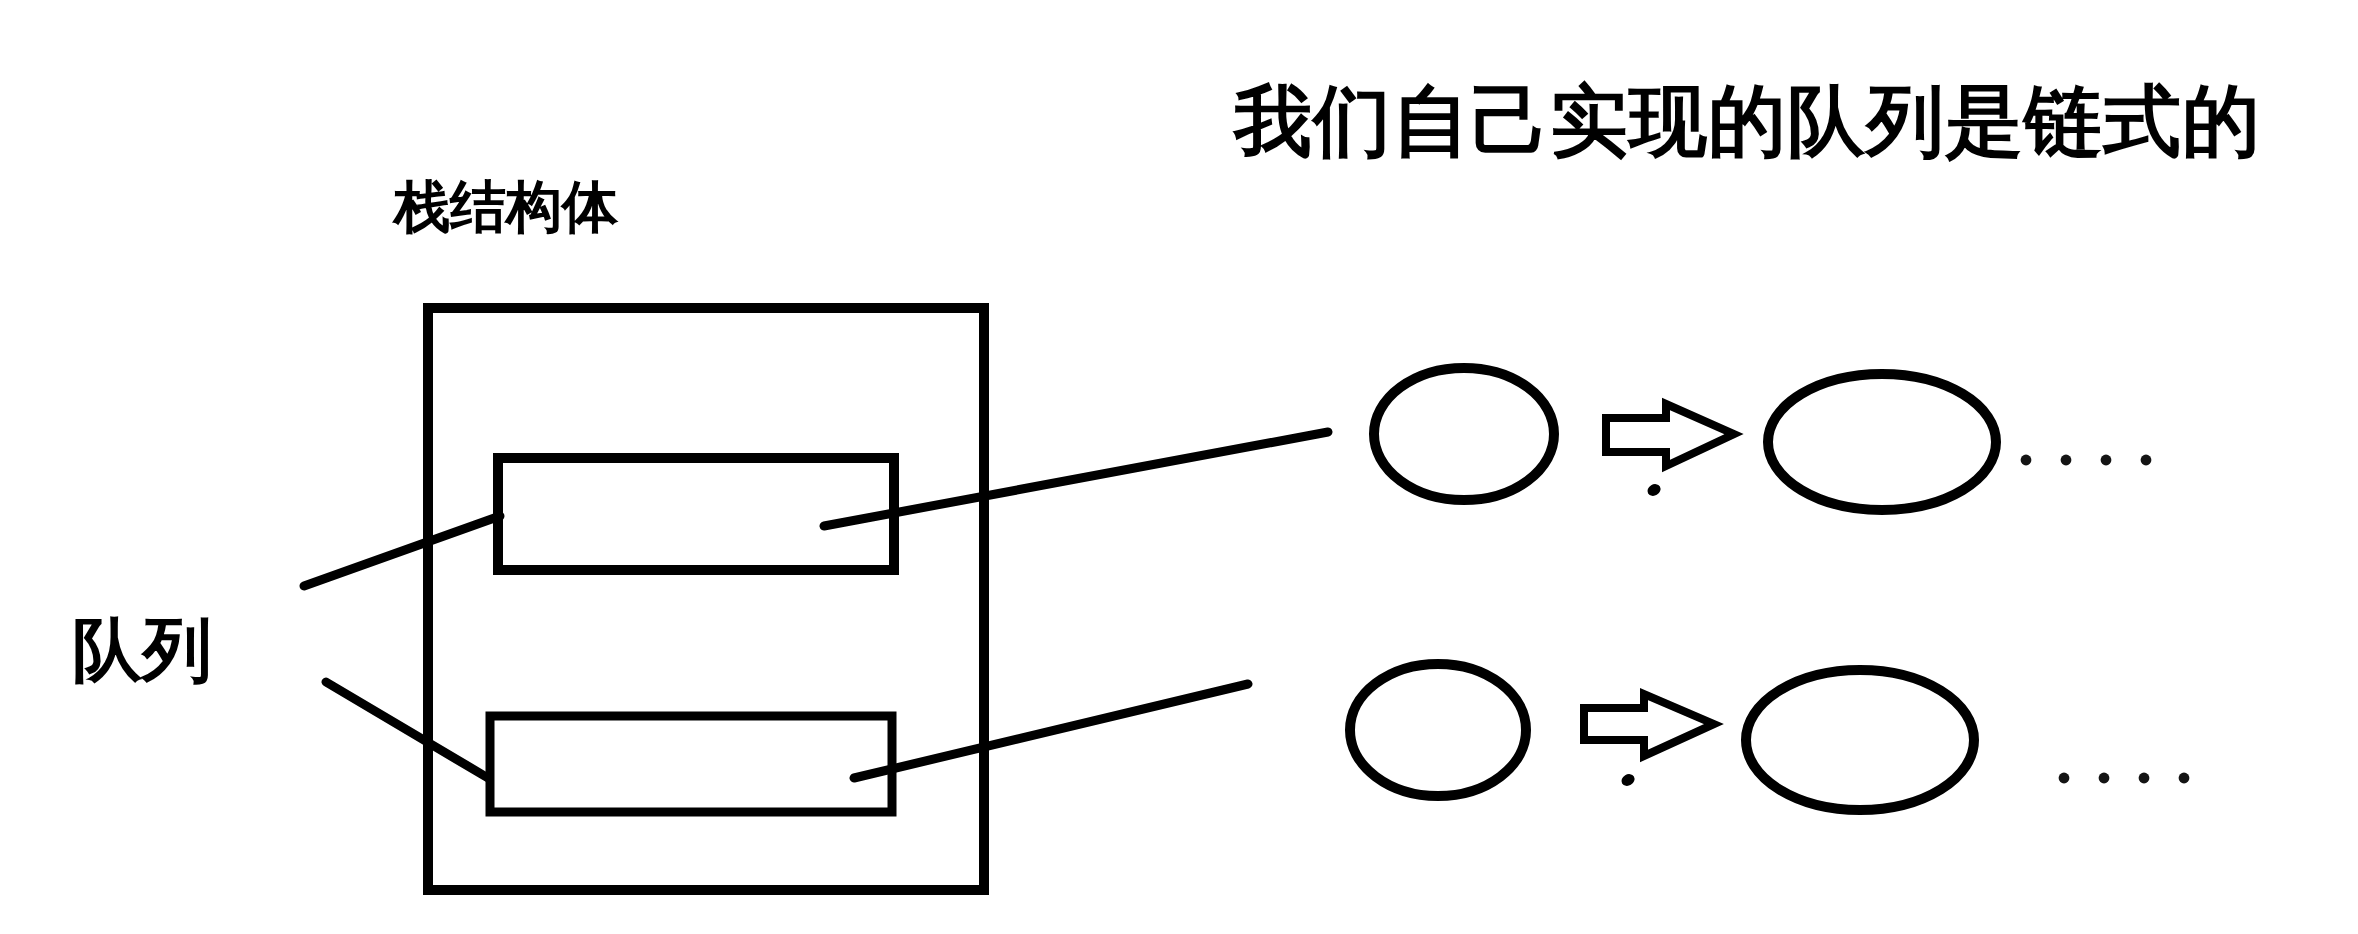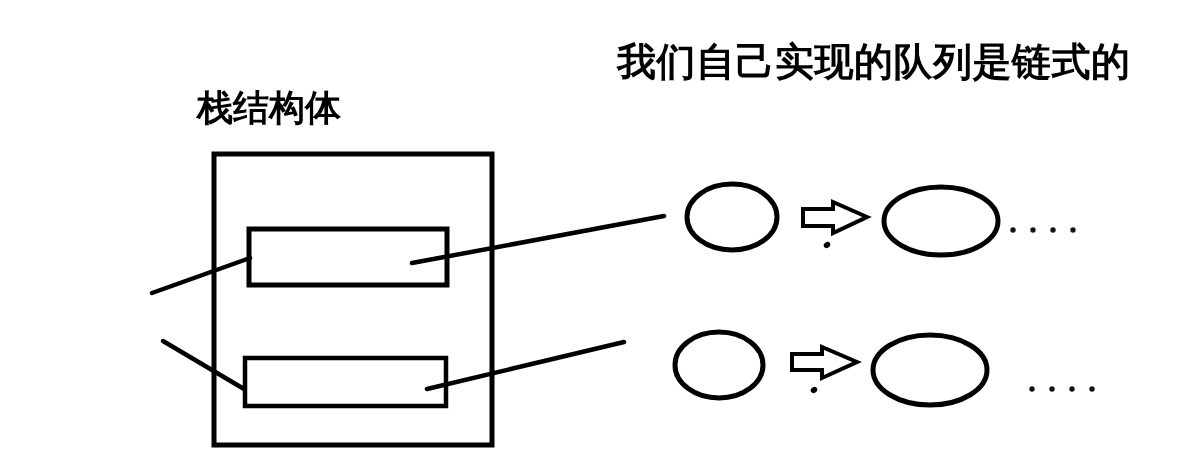--- a/index.html
+++ b/index.html
@@ -31,21 +31,21 @@
   }
   .title-label {
     left: 617px;
     top: 42px;
     font-size: 39px;
     letter-spacing: 0.5px;
   }
   .stack-label {
     left: 197px;
     top: 90px;
-    font-size: 36px;
+    font-size: 28px;
   }
   .queue-label {
     left: 36px;
     top: 303px;
     font-size: 35px;
     line-height: 47px;
   }
 </style>
 </head>
 <body>
@@ -86,15 +86,16 @@
       <circle cx="1072" cy="389" r="2.7"></circle>
       <circle cx="1092" cy="389" r="2.7"></circle>
     </g>
   </svg>
 
   <div class="label title-label">我们自己实现的队列是链式的</div>
 
   <div class="label stack-label">栈结构体</div>
 
   <div class="label queue-label">
+    <div>队列</div>
   </div>
 
 </div>
 
 </body></html>

